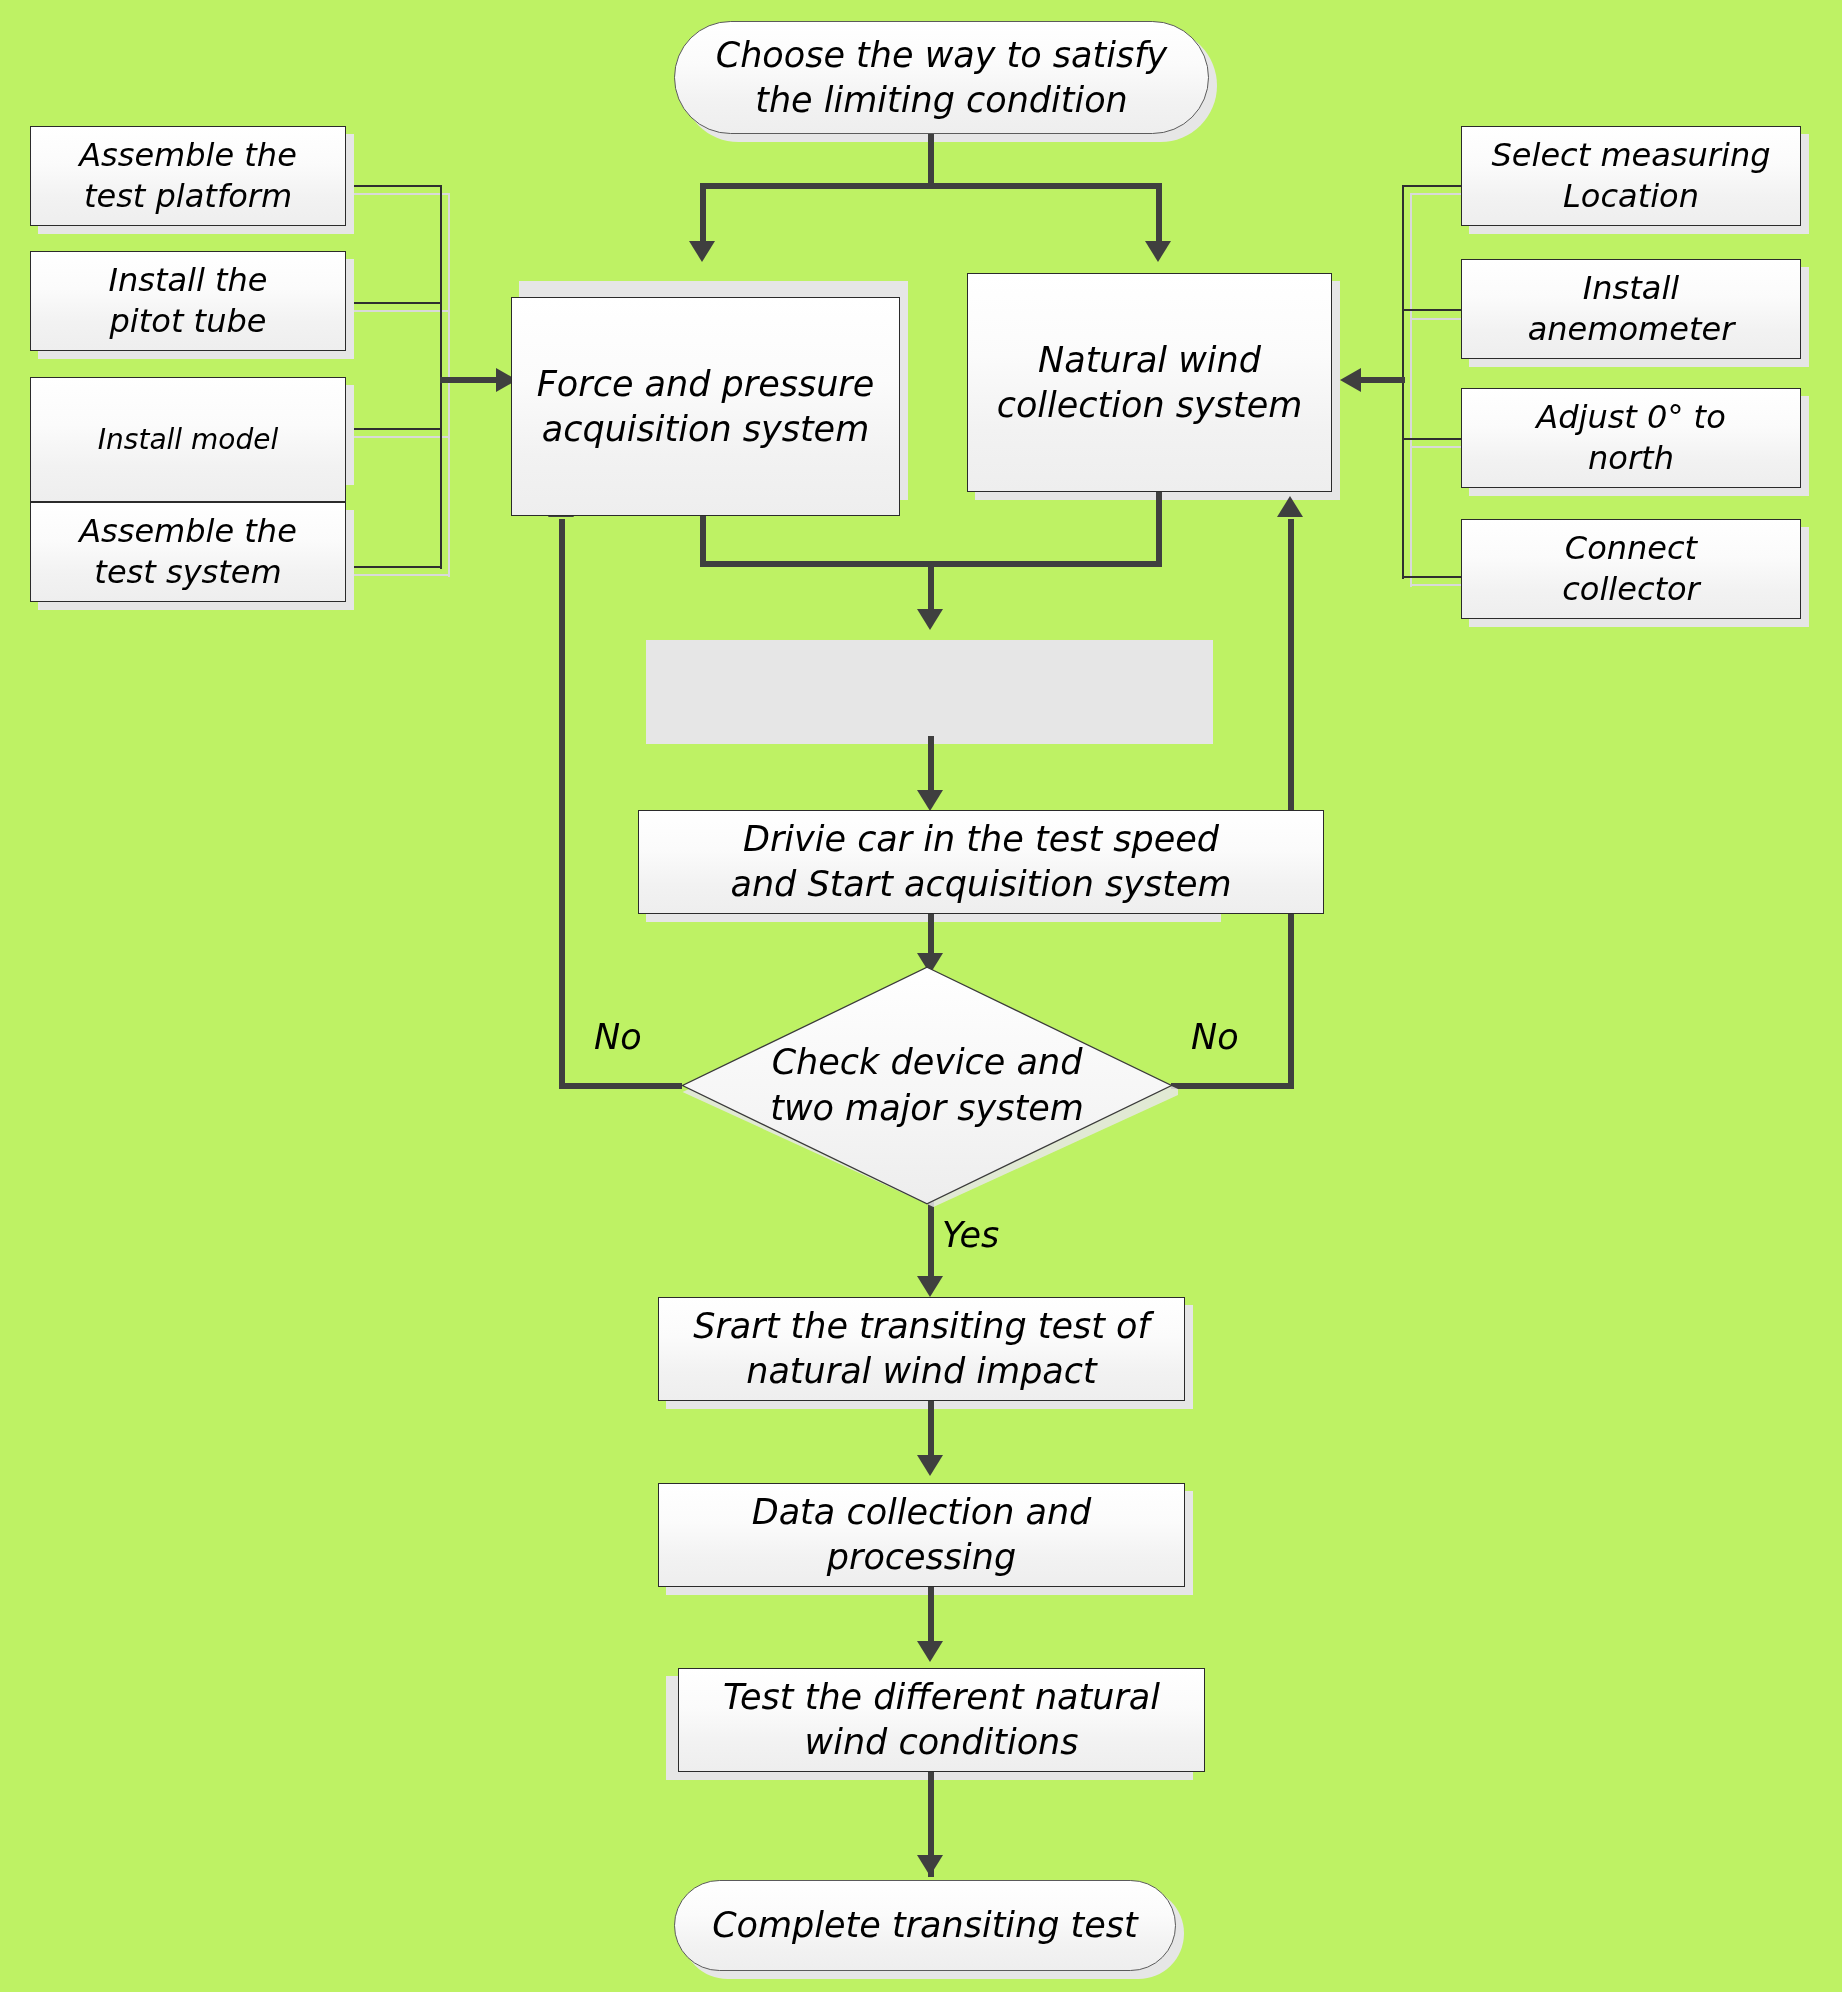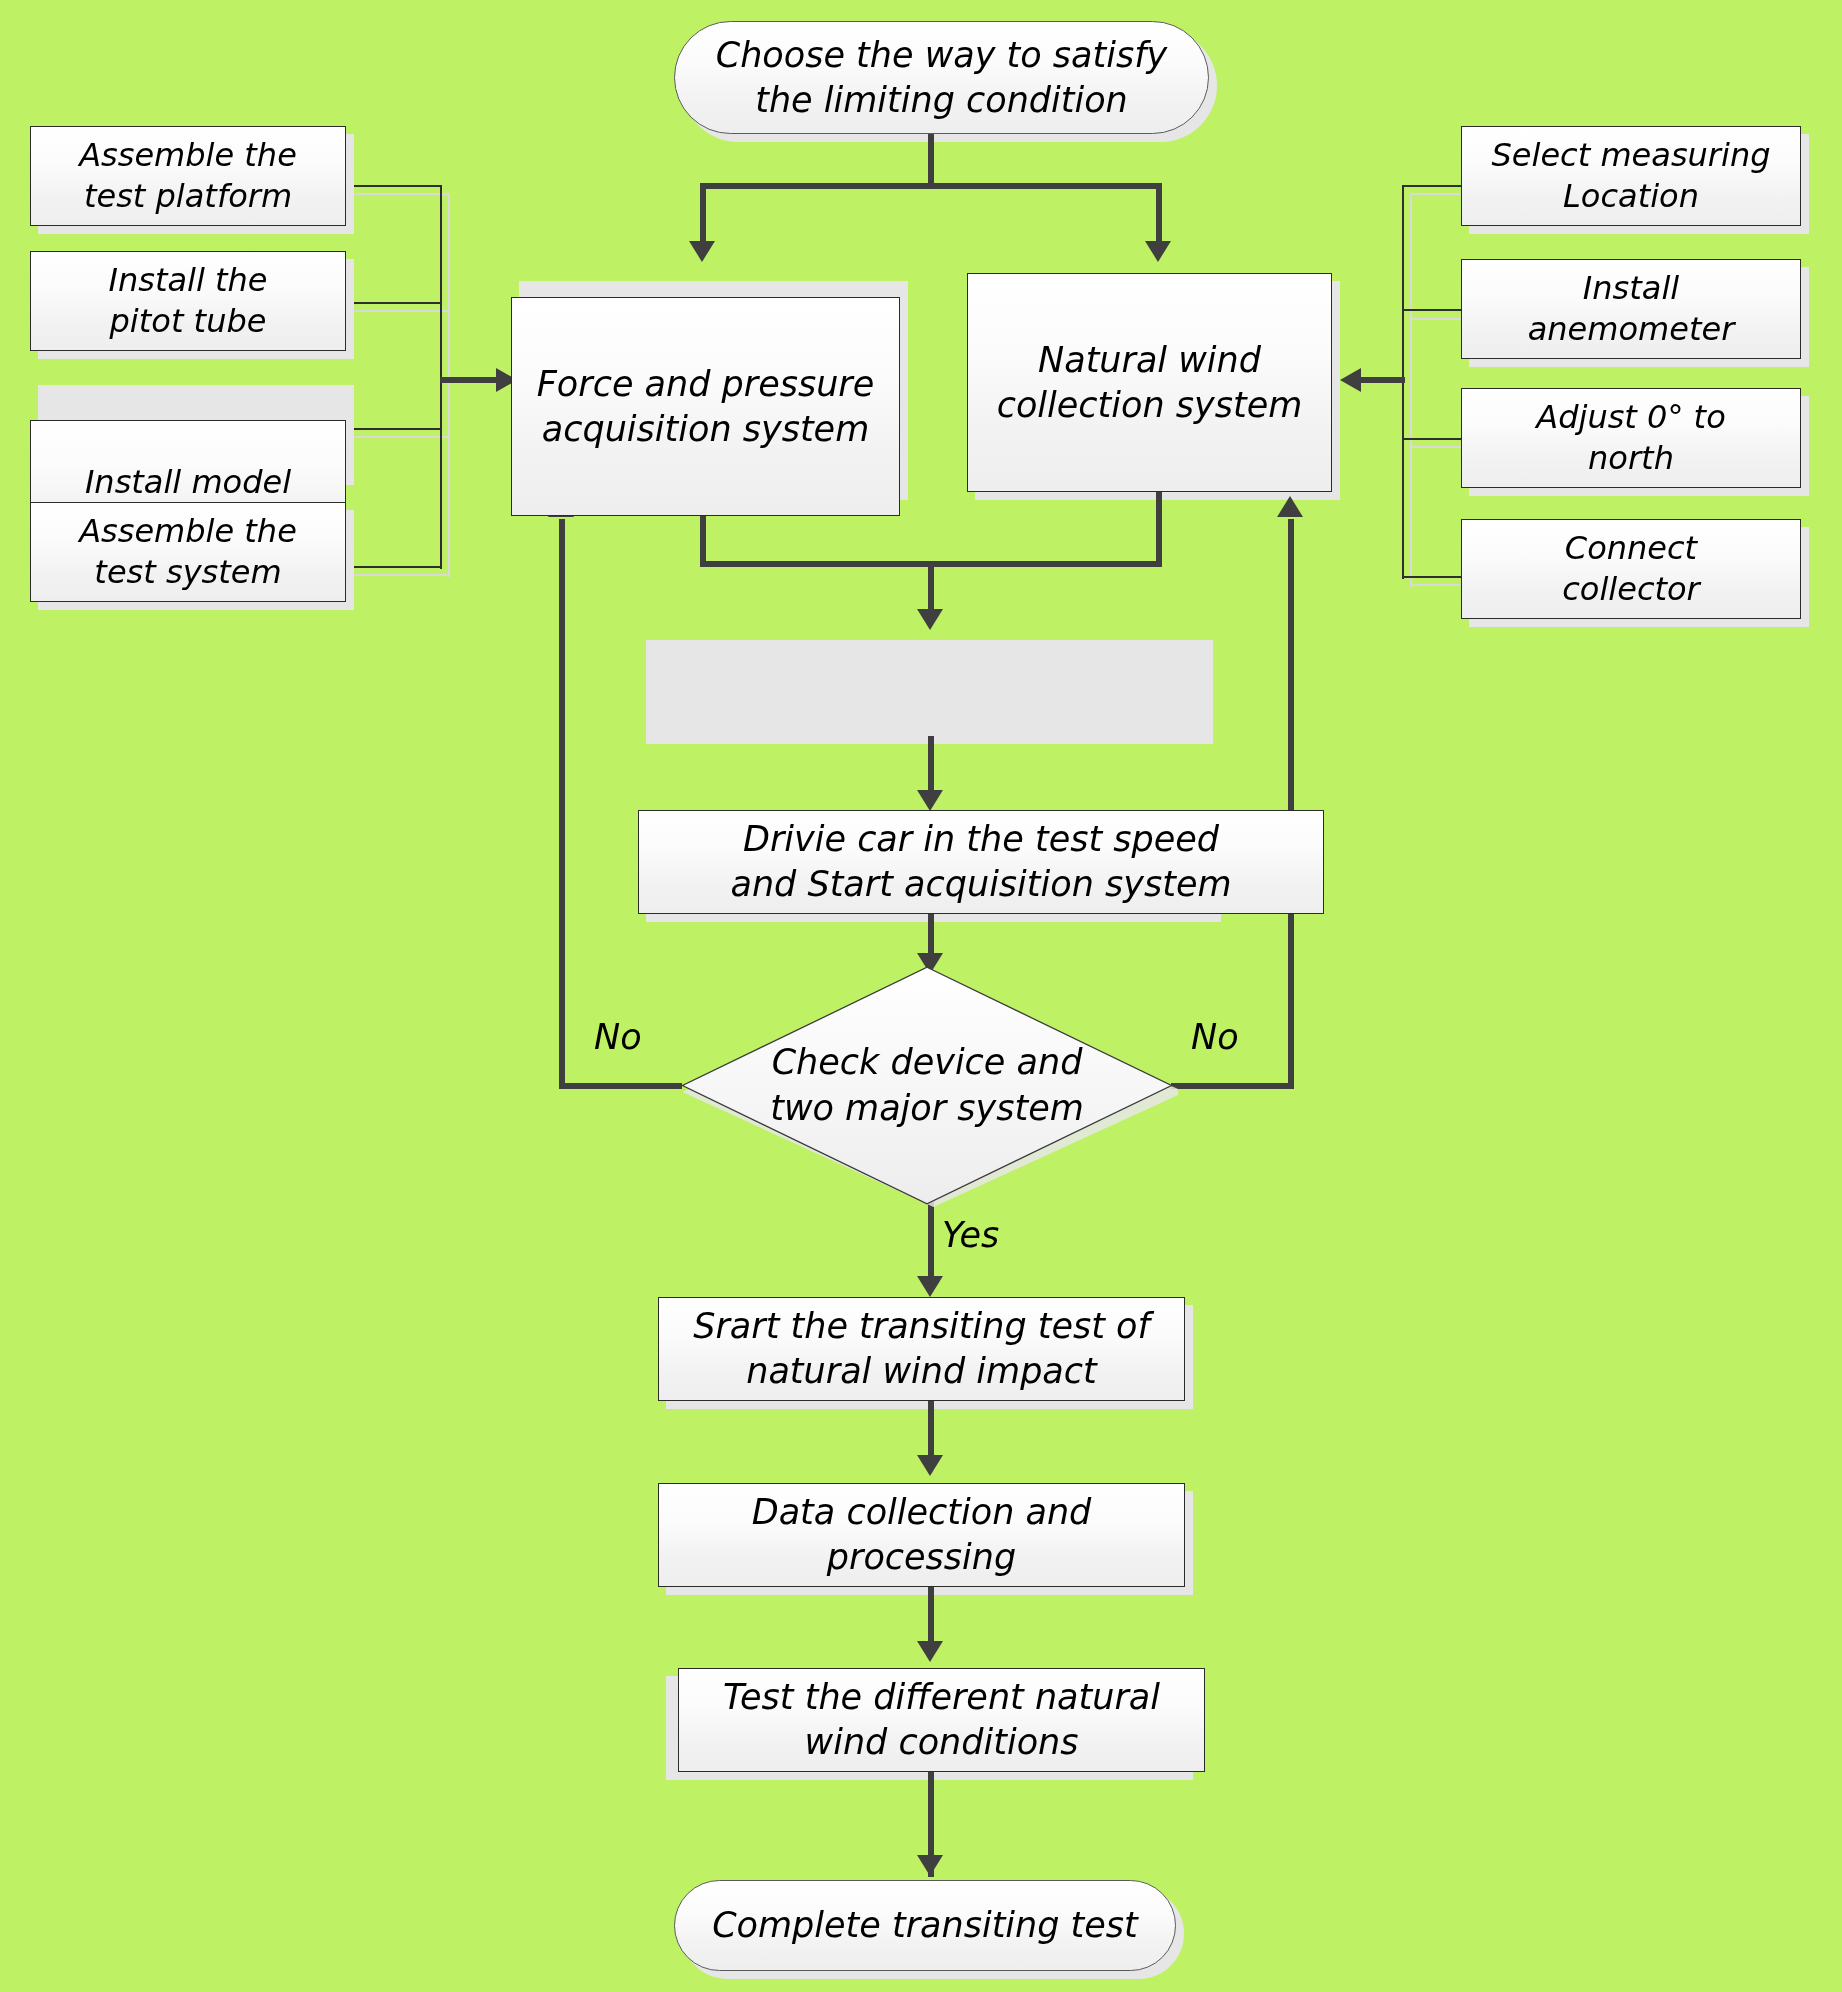--- a/index.html
+++ b/index.html
@@ -82,21 +82,21 @@
 test platform</span>
   </div>
 
   <div class="shadow" style="left:38px;top:259px;width:316px;height:100px;"></div>
   <div class="node" style="left:30px;top:251px;width:316px;height:100px;font-size:32px;">
     <span class="lbl">Install the
 pitot tube</span>
   </div>
 
   <div class="shadow" style="left:38px;top:385px;width:316px;height:100px;"></div>
-  <div class="node" style="left:30px;top:377px;width:316px;height:125px;font-size:32px;margin-top:43px;">
+  <div class="node" style="left:30px;top:377px;width:316px;height:125px;font-size:28px;">
     <span class="lbl">Install model</span>
   </div>
 
   <div class="shadow" style="left:38px;top:510px;width:316px;height:100px;"></div>
   <div class="node" style="left:30px;top:502px;width:316px;height:100px;font-size:32px;">
     <span class="lbl">Assemble the
 test system</span>
   </div>
 
   <div class="hair" style="left:440px;top:185px;width:2.4px;height:384px;"></div>

